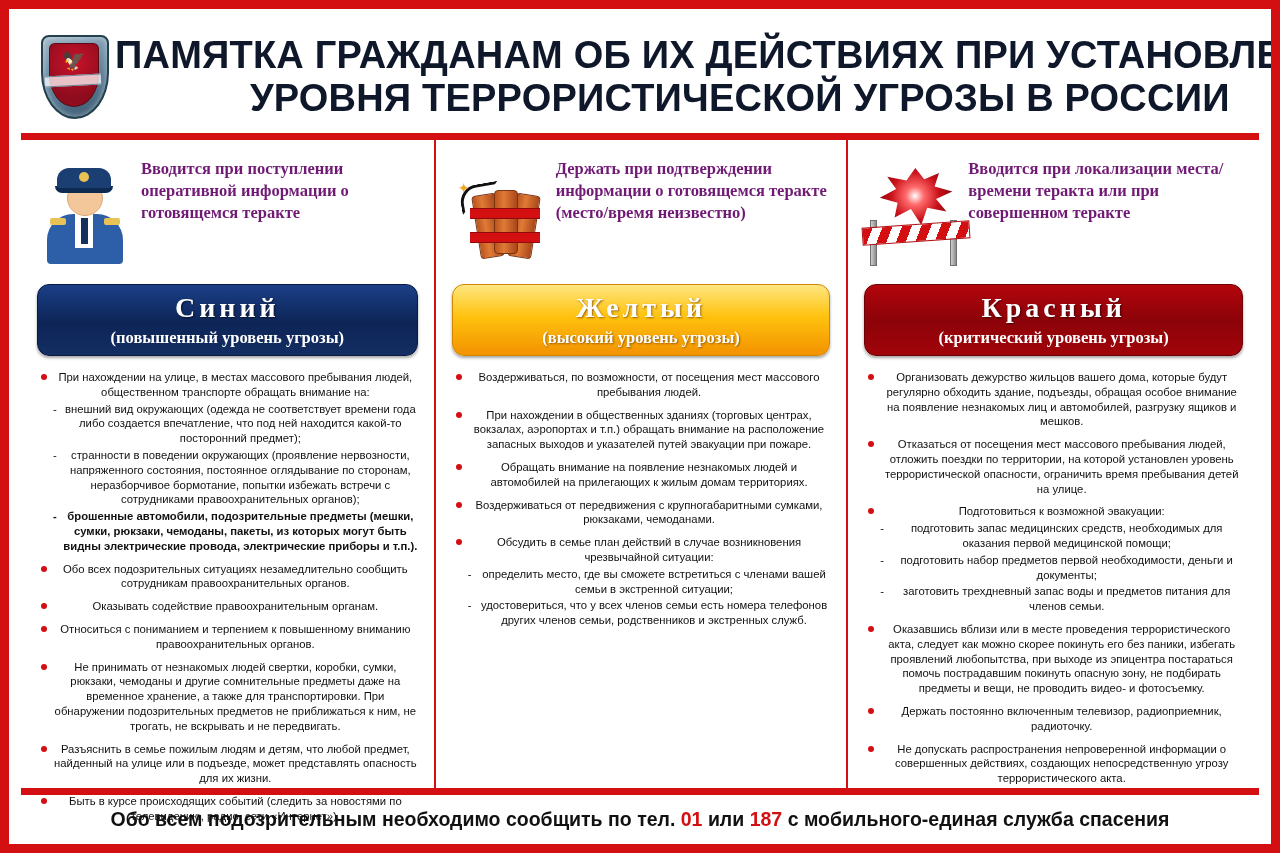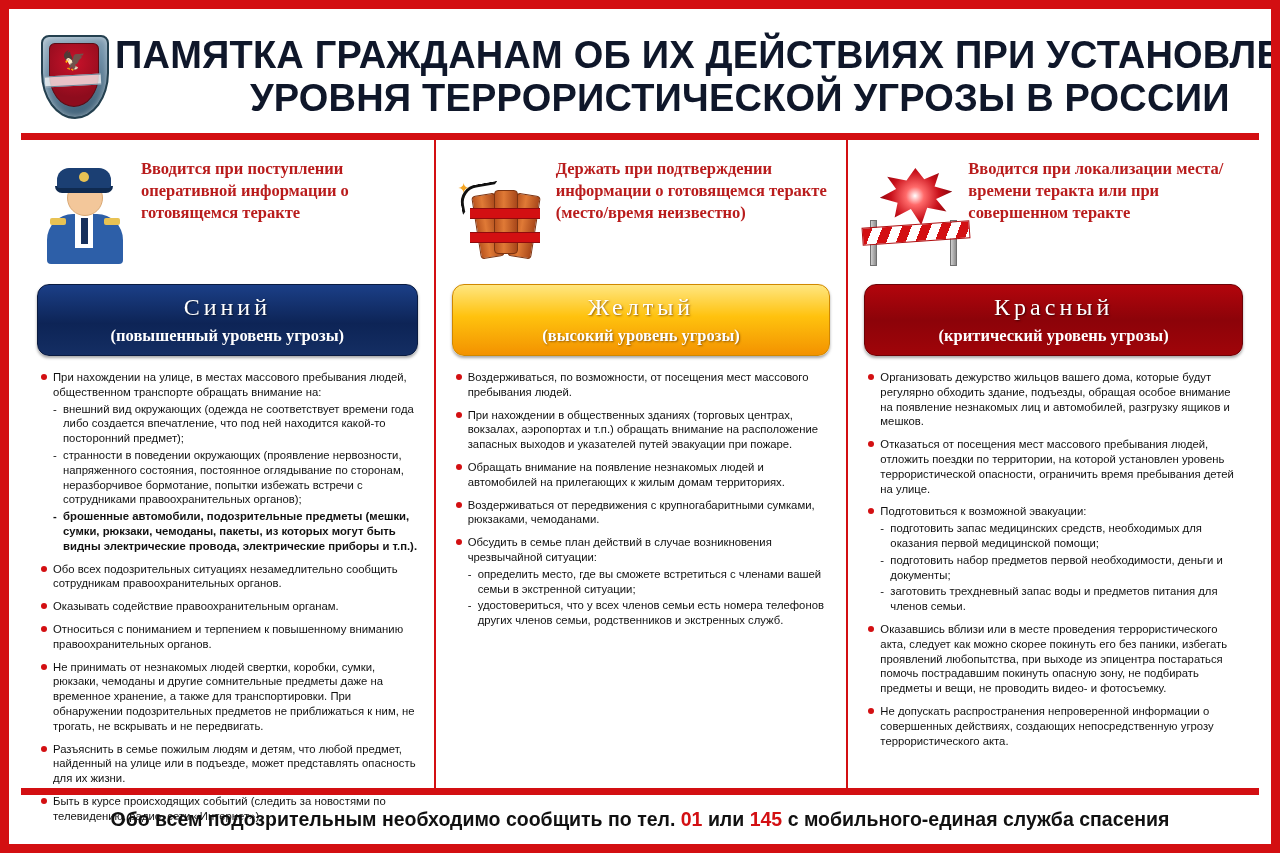--- a/index.html
+++ b/index.html
@@ -125,21 +125,21 @@
     flex: 0 0 110px;
     height: 112px;
     position: relative;
   }
   .col-intro {
     flex: 1 1 auto;
     font-family: "Liberation Serif", serif;
     font-weight: bold;
     font-size: 16.5px;
     line-height: 1.32;
-    color: #b91c1c;
+    color: #701a75;
     padding-top: 2px;
   }
 
   
   .officer .head {
     position: absolute;
     left: 36px; top: 24px;
     width: 34px; height: 34px;
     border-radius: 50%;
     background: #f3c79a;
@@ -276,22 +276,22 @@
     color: #ffffff;
     text-align: center;
     display: flex;
     flex-direction: column;
     justify-content: center;
     margin: 4px 6px 14px 6px;
     box-shadow: 0 2px 3px rgba(0,0,0,.35);
   }
   .banner-name {
     font-family: "Liberation Serif", serif;
-    font-weight: normal;
-    font-size: 24px;
+    font-weight: bold;
+    font-size: 28px;
     letter-spacing: 4px;
     line-height: 1.05;
     text-shadow: 1px 1px 2px rgba(0,0,0,.55);
   }
   .banner-sub {
     font-family: "Liberation Serif", serif;
     font-weight: bold;
     font-size: 16.5px;
     line-height: 1.1;
     margin-top: 6px;
@@ -316,20 +316,21 @@
     padding: 0 6px 0 8px;
     font-family: "Liberation Sans", sans-serif;
     font-size: 11.3px;
     line-height: 1.31;
     color: #111111;
   }
   .item {
     position: relative;
     padding-left: 14px;
     margin-bottom: 8px;
+    text-align: center;
   }
   .item::before {
     content: "";
     position: absolute;
     left: 2px;
     top: 4px;
     width: 6px;
     height: 6px;
     background: #d30f12;
     border-radius: 50%;
@@ -474,26 +475,27 @@
         <div class="list">
           <div class="item">Организовать дежурство жильцов вашего дома, которые будут регулярно обходить здание, подъезды, обращая особое внимание на появление незнакомых лиц и автомобилей, разгрузку ящиков и мешков.</div>
           <div class="item">Отказаться от посещения мест массового пребывания людей, отложить поездки по территории, на которой установлен уровень террористической опасности, ограничить время пребывания детей на улице.</div>
           <div class="item">
             <span>Подготовиться к возможной эвакуации:</span>
             <div class="sub">подготовить запас медицинских средств, необходимых для оказания первой медицинской помощи;</div>
             <div class="sub">подготовить набор предметов первой необходимости, деньги и документы;</div>
             <div class="sub">заготовить трехдневный запас воды и предметов питания для членов семьи.</div>
           </div>
           <div class="item">Оказавшись вблизи или в месте проведения террористического акта, следует как можно скорее покинуть его без паники, избегать проявлений любопытства, при выходе из эпицентра постараться помочь пострадавшим покинуть опасную зону, не подбирать предметы и вещи, не проводить видео- и фотосъемку.</div>
+          <div class="item">Держать постоянно включенным телевизор, радиоприемник, радиоточку.</div>
           <div class="item">Не допускать распространения непроверенной информации о совершенных действиях, создающих непосредственную угрозу террористического акта.</div>
         </div>
       </div>
 
     </div>
 
     <div class="footer">
       <div class="footer-text">
-        <span>Обо всем подозрительным необходимо сообщить по тел. </span><span class="num">01</span><span> или </span><span class="num">145</span><span> с мобильного-единая служба спасения</span>
+        <span>Обо всем подозрительным необходимо сообщить по тел. </span><span class="num">01</span><span> или </span><span class="num">187</span><span> с мобильного-единая служба спасения</span>
       </div>
     </div>
 
   </div>
 </div>
 
 </body></html>

